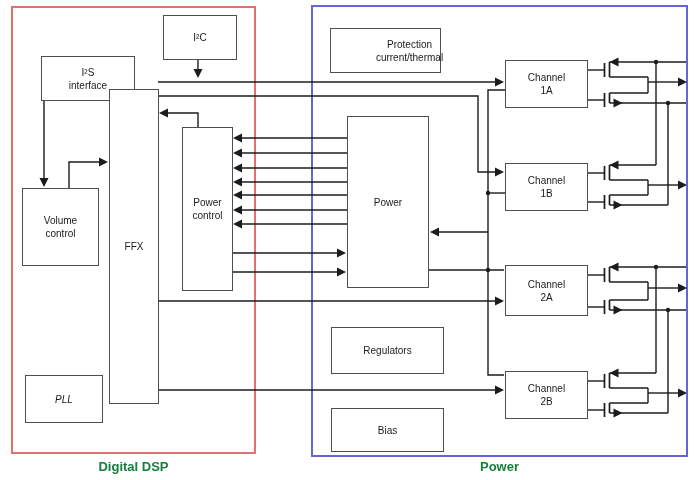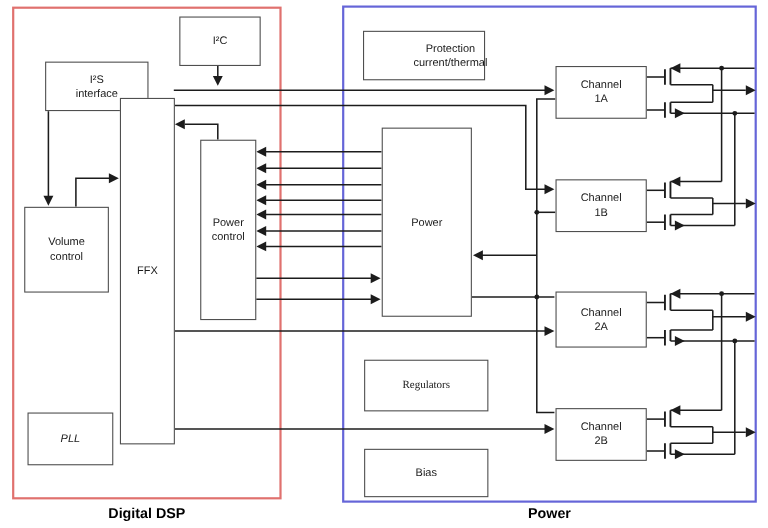--- a/index.html
+++ b/index.html
@@ -3,21 +3,21 @@
 <meta charset="utf-8">
 <style>
   html,body{margin:0;padding:0;background:#fff;}
   .stage{position:relative;width:698px;height:480px;background:#fff;
          font-family:"Liberation Sans",sans-serif;overflow:hidden;}
   .region{position:absolute;box-sizing:border-box;border:2px solid;z-index:1;background:transparent;}
   .wires{position:absolute;left:0;top:0;z-index:2;}
   .block{position:absolute;box-sizing:border-box;border:1.5px solid #4f4f4f;background:#fff;
          display:flex;align-items:center;justify-content:center;text-align:center;
          font-size:10px;line-height:1.3;color:#1a1a1a;white-space:pre-line;z-index:3;}
-  .rlabel{position:absolute;font-weight:bold;font-size:13px;color:#000000;
+  .rlabel{position:absolute;font-weight:bold;font-size:13px;color:#15803d;
           text-align:center;z-index:3;}
 </style>
 </head>
 <body>
 
 <div class="stage">
 
   <div class="region" style="left:11px;top:6px;width:245px;height:448px;border-color:#e0716e;"></div>
   <div class="region" style="left:311px;top:5px;width:377px;height:452px;border-color:#6565d8;"></div>
 
@@ -156,21 +156,21 @@
   <div class="block" style="left:163px;top:15px;width:74px;height:45px;">I²C</div>
   <div class="block" style="left:22px;top:188px;width:77px;height:78px;">Volume
 control</div>
   <div class="block" style="left:109px;top:69px;width:50px;height:315px;margin-top:20px;">FFX</div>
   <div class="block" style="left:25px;top:375px;width:78px;height:48px;font-style:italic;">PLL</div>
   <div class="block" style="left:182px;top:127px;width:51px;height:164px;">Power
 control</div>
   <div class="block" style="left:330px;top:28px;width:111px;height:45px;padding-left:48px;">Protection
 current/thermal</div>
   <div class="block" style="left:347px;top:116px;width:82px;height:172px;">Power</div>
-  <div class="block" style="left:331px;top:327px;width:113px;height:47px;font-family:Liberation Serif, serif;">Regulators</div>
+  <div class="block" style="left:331px;top:327px;width:113px;height:47px;">Regulators</div>
   <div class="block" style="left:331px;top:408px;width:113px;height:44px;text-align:right;">Bias</div>
   <div class="block" style="left:505px;top:60px;width:83px;height:48px;">Channel
 1A</div>
   <div class="block" style="left:505px;top:163px;width:83px;height:48px;">Channel
 1B</div>
   <div class="block" style="left:505px;top:265px;width:83px;height:51px;">Channel
 2A</div>
   <div class="block" style="left:505px;top:371px;width:83px;height:48px;">Channel
 2B</div>
 

